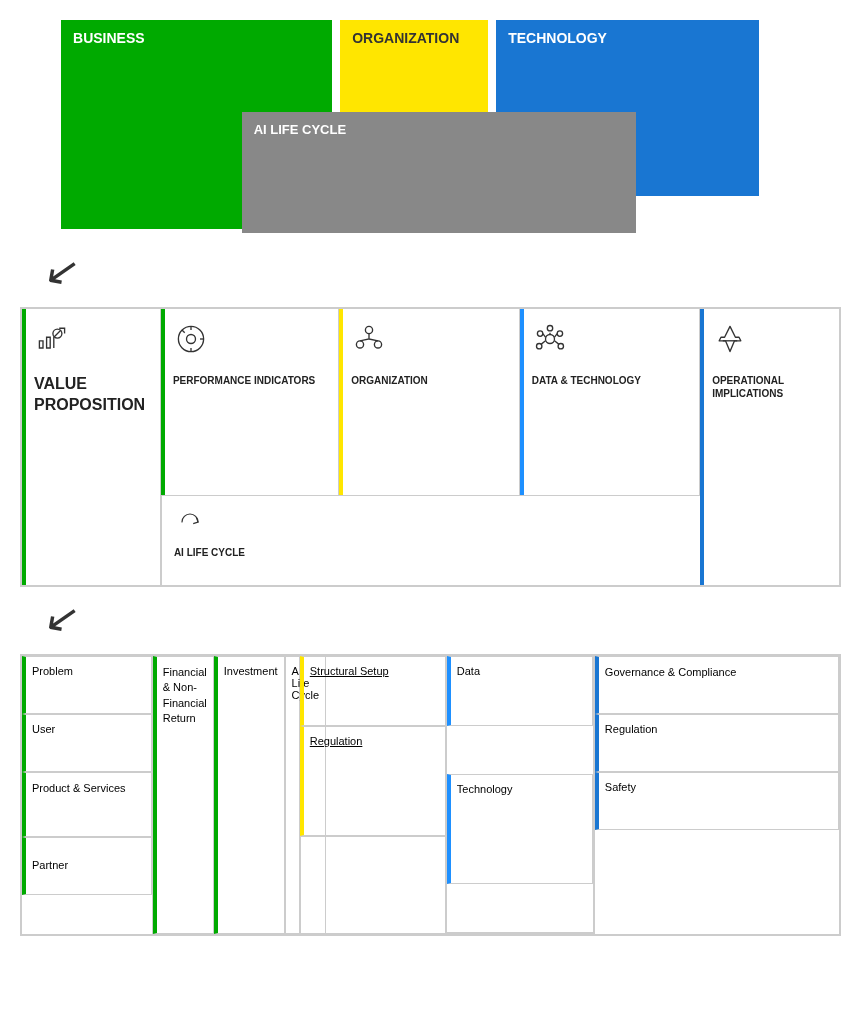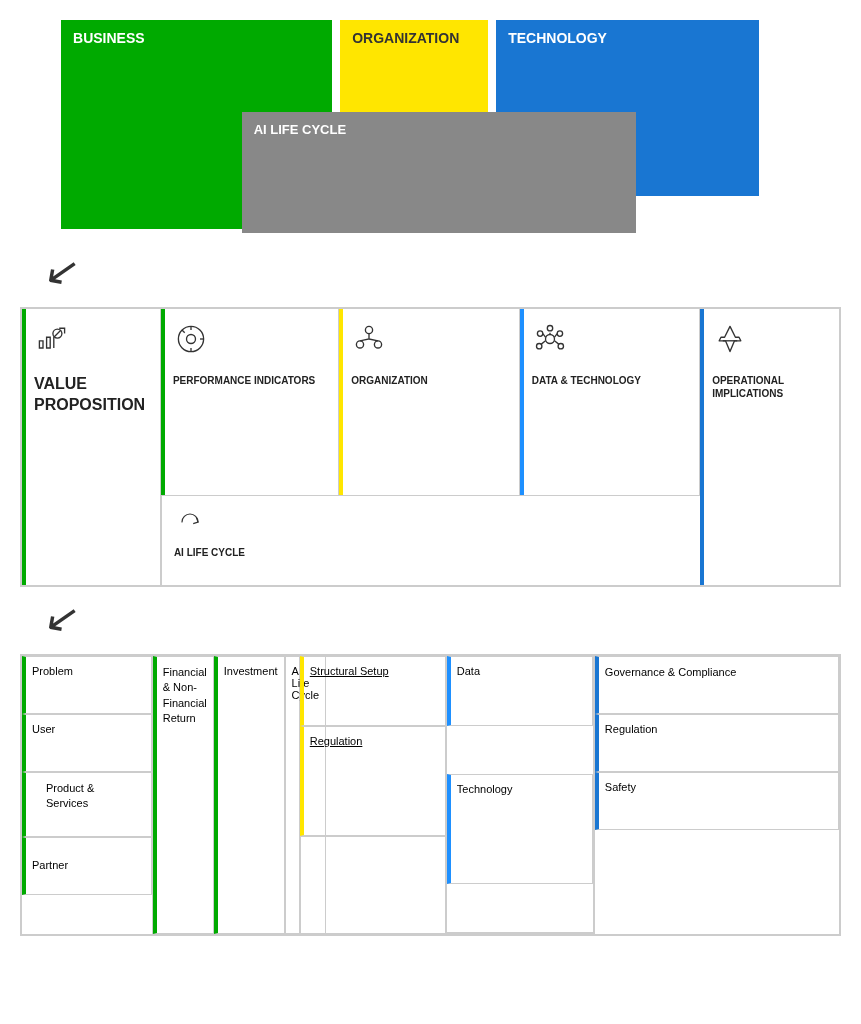--- a/index.html
+++ b/index.html
@@ -137,21 +137,21 @@
 
 <div style="display:flex; border:2px solid #ccc;">
 
   <div style="width:16%; display:flex; flex-direction:column; border-right:1px solid #ccc;">
     <div style="border:1px solid #ccc; border-left:4px solid #00AA00; padding:8px 6px; min-height:58px; font-size:11px; display:flex; align-items:flex-start;">
       <span>Problem</span>
     </div>
     <div style="border:1px solid #ccc; border-left:4px solid #00AA00; padding:8px 6px; min-height:58px; font-size:11px; display:flex; align-items:flex-start;">
       <span>User</span>
     </div>
-    <div style="border:1px solid #ccc; border-left:4px solid #00AA00; padding:8px 20px; min-height:65px; font-size:11px; display:flex; align-items:flex-start; line-height:1.4;">
+    <div style="border:1px solid #ccc; border-left:4px solid #00AA00; padding:8px 6px; min-height:65px; font-size:11px; display:flex; align-items:flex-start; line-height:1.4;">
       <span>Product &amp; Services</span>
     </div>
     <div style="border:1px solid #ccc; border-left:4px solid #00AA00; padding:21px 6px; min-height:58px; font-size:11px; display:flex; align-items:flex-start;">
       <span>Partner</span>
     </div>
   </div>
 
   <div style="width:18%; display:flex; flex-direction:row; border-right:1px solid #ccc;">
     <div style="border:1px solid #ccc; border-left:4px solid #00AA00; padding:8px 6px; min-height:70px; font-size:11px; display:flex; align-items:flex-start; line-height:1.4;">
       <span>Financial &amp; Non-Financial Return</span>

